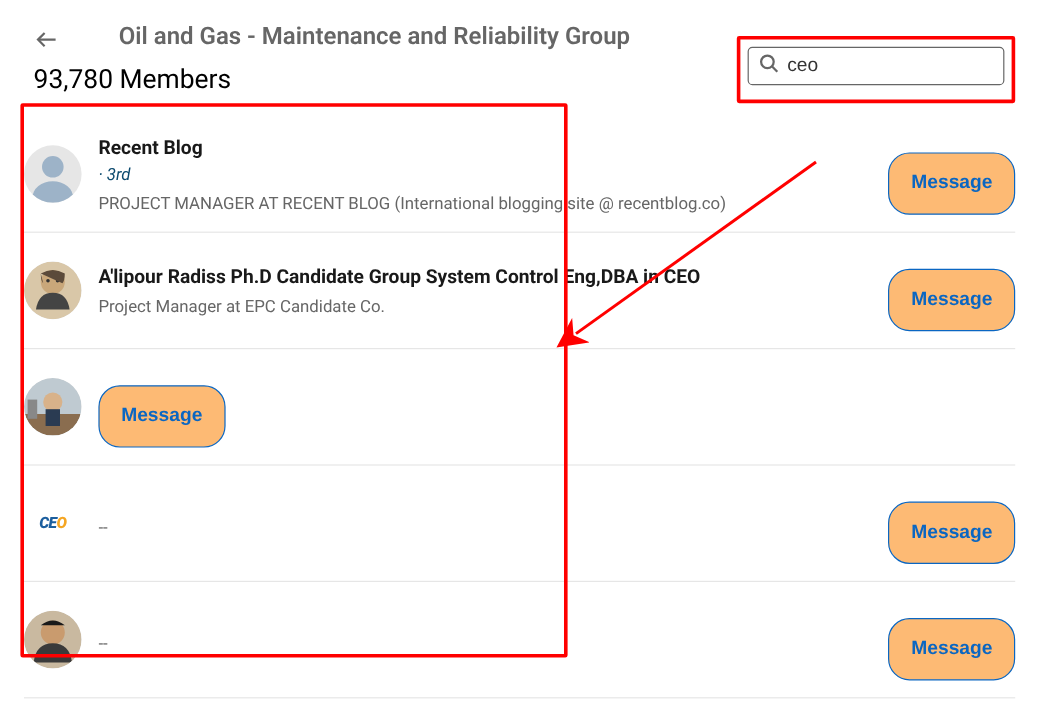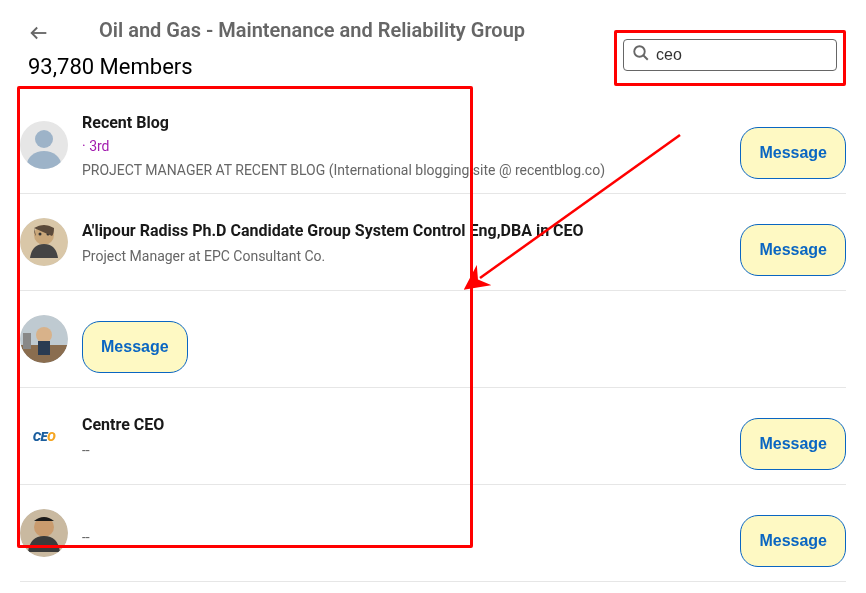--- a/index.html
+++ b/index.html
@@ -114,34 +114,35 @@
       gap: 6px;
       flex-direction: column;
     }
     .member-name {
       font-size: 16px;
       font-weight: 700;
       color: #191919;
     }
     .degree {
       font-size: 14px;
-      color: #a21caf;
+      color: #0c4a6e;
+      font-style: italic;
     }
     .member-sub {
       font-size: 14px;
       color: #666;
       margin-top: 8px;
       white-space: nowrap;
       overflow: hidden;
       text-overflow: ellipsis;
     }
     .msg-btn {
       border: 1px solid #0a66c2;
       color: #0a66c2;
-      background: #fef9c3;
+      background: #fdba74;
       font-weight: 600;
       font-size: 16px;
       padding: 16px 18px;
       border-radius: 18px;
       cursor: pointer;
       flex-shrink: 0;
       margin-top: 16px;
     }
     .list-highlight {
       position: absolute;
@@ -238,21 +239,21 @@
           <path d="M24 26 q-12 0 -14 14 h28 q-2 -14 -14 -14" fill="#444"></path>
           <circle cx="20" cy="16" r="1.5" fill="#333"></circle>
           <circle cx="28" cy="16" r="1.5" fill="#333"></circle>
           <path d="M14 10 q10 -6 20 0 q0 6 -2 8 M14 10 q0 6 2 8" fill="#5b4a3a"></path>
         </svg>
     </div>
     <div class="member-info">
       <div class="name-line">
         <span class="member-name">A'lipour Radiss Ph.D Candidate Group System Control Eng,DBA in CEO</span>
       </div>
-      <div class="member-sub">Project Manager at EPC Consultant Co.</div>
+      <div class="member-sub">Project Manager at EPC Candidate Co.</div>
     </div>
     <button class="msg-btn">Message</button>
   </div>
 
   <div class="member-row">
     <div class="avatar">
       <svg class="avatar-img" viewBox="0 0 48 48">
           <rect width="48" height="48" fill="#bfcad1"></rect>
           <rect x="0" y="30" width="48" height="18" fill="#8a6d4f"></rect>
           <circle cx="24" cy="20" r="8" fill="#d8b28a"></circle>
@@ -265,23 +266,20 @@
 
   <div class="member-row">
     <div class="avatar" style="background:#fff;">
       <div class="logo-text">
           <span class="c">C</span>
           <span class="e">E</span>
           <span class="o">O</span>
         </div>
     </div>
     <div class="member-info">
-      <div class="name-line">
-        <span class="member-name">Centre CEO</span>
-      </div>
       <div class="member-sub">--</div>
     </div>
     <button class="msg-btn">Message</button>
   </div>
 
   <div class="member-row">
     <div class="avatar">
       <svg class="avatar-img" viewBox="0 0 48 48">
           <rect width="48" height="48" fill="#c9b9a0"></rect>
           <circle cx="24" cy="18" r="10" fill="#c99b6e"></circle>

